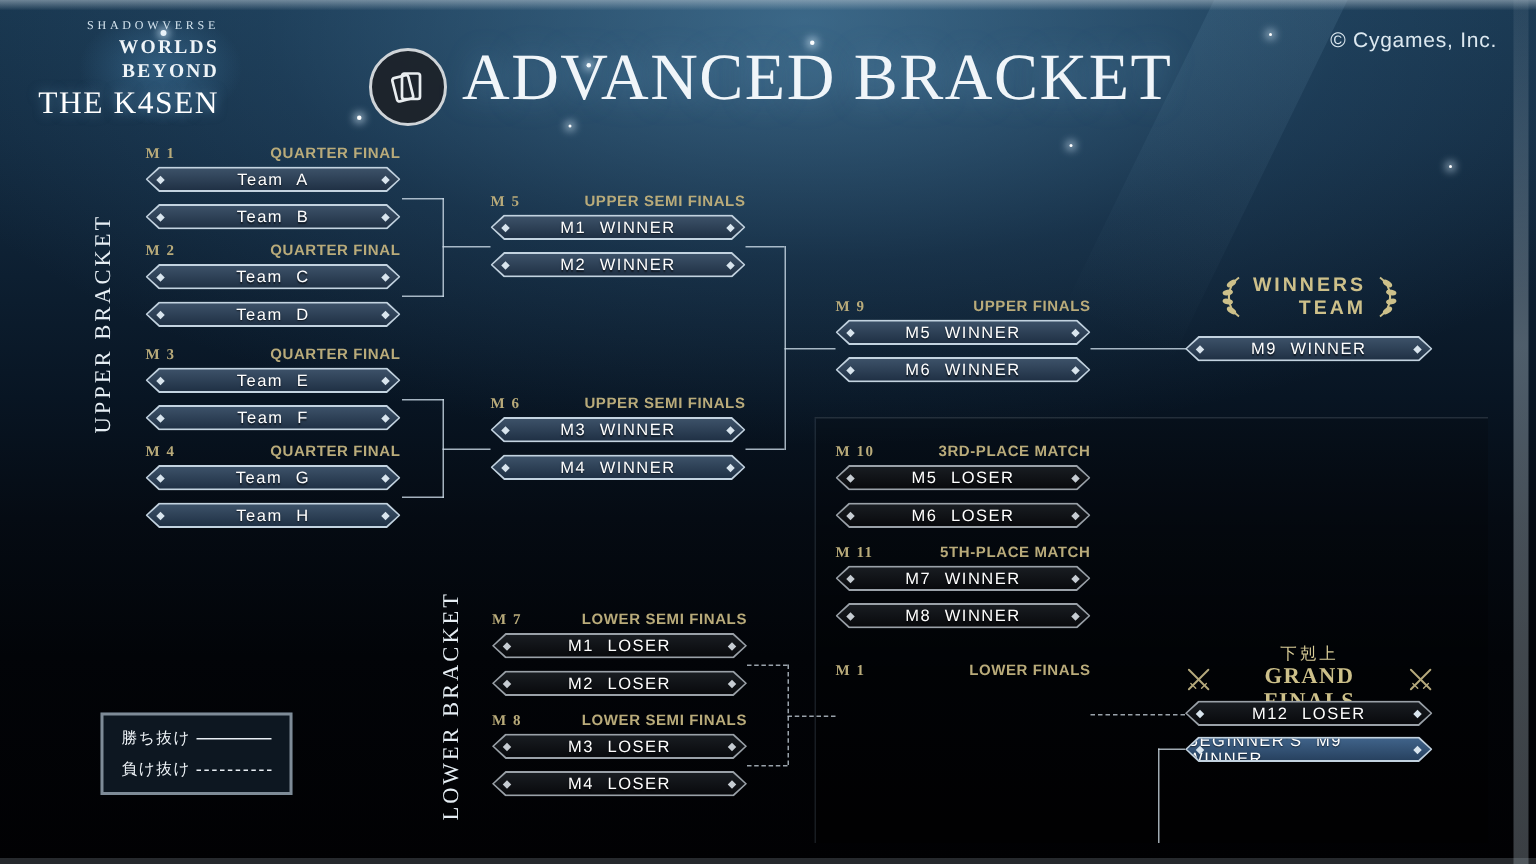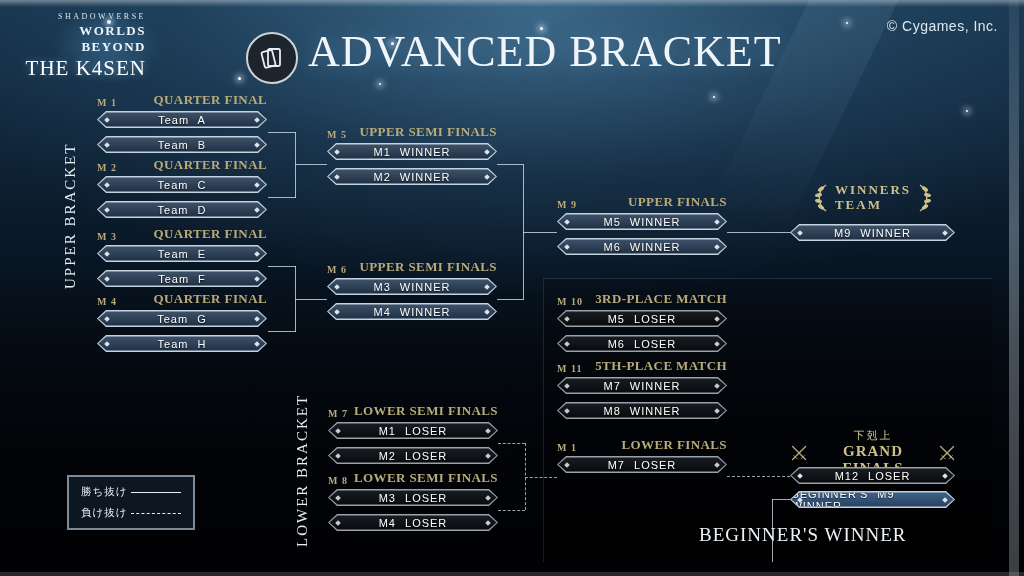--- a/index.html
+++ b/index.html
@@ -66,21 +66,21 @@
     font-family:"Liberation Serif", serif; font-size:15px; letter-spacing:2px;
     color:#e6eef4; white-space:nowrap;
   }
   .v-upper { left:59px; top:160px; height:112px; }
   .v-lower { left:291px; top:406px; height:128px; }
 
   
   .match { position:absolute; width:170px; }
   .match-head { height:11px; margin-bottom:3px; display:flex; justify-content:space-between; align-items:flex-end; }
   .m-id { font-family:"Liberation Serif", serif; font-weight:bold; font-size:10px; color:#b9ab7a; letter-spacing:1px; }
-  .m-round { font-family:Liberation Serif, serif; font-weight:bold; font-size:13px; color:#b9ab7a; letter-spacing:0.4px;margin-top:29px; }
+  .m-round { font-family:Liberation Sans, sans-serif; font-weight:bold; font-size:10px; color:#b9ab7a; letter-spacing:0.4px;margin-top:29px; }
 
   .slot { position:relative; height:17px;
     clip-path:polygon(9px 0, calc(100% - 9px) 0, 100% 50%, calc(100% - 9px) 100%, 9px 100%, 0 50%);
     background:#c3d3e0; }
   .slot + .slot { margin-top:8px; }
   .slot-inner { position:absolute; inset:1.4px;
     clip-path:polygon(8px 0, calc(100% - 8px) 0, 100% 50%, calc(100% - 8px) 100%, 8px 100%, 0 50%);
     background:linear-gradient(180deg,#3d5269,#1f3044);
     display:flex; align-items:center; justify-content:center; }
   .slot-inner::before, .slot-inner::after { content:""; position:absolute; width:4px; height:4px;
@@ -96,21 +96,21 @@
   .fin-slot { position:absolute; width:165px; height:17px;
     clip-path:polygon(9px 0, calc(100% - 9px) 0, 100% 50%, calc(100% - 9px) 100%, 9px 100%, 0 50%);
     background:#c3d3e0; }
   .fin-slot .slot-inner { background:linear-gradient(180deg,#3d5269,#1f3044); }
   .fin-slot.dark { background:#9aa1a8; }
   .fin-slot.dark .slot-inner { background:linear-gradient(180deg,#191d22,#08090c); }
   .fin-slot.blue .slot-inner { background:linear-gradient(180deg,#40638a,#27415f); }
 
   .winners-head { position:absolute; left:795px; top:182px; width:156px;
     display:flex; align-items:center; justify-content:center; gap:5px; color:#cdc08a; }
-  .winners-lines { text-align:left; font-family:Liberation Serif, serif; font-weight:bold;
+  .winners-lines { text-align:right; font-family:Liberation Sans, sans-serif; font-weight:bold;
     font-size:13px; letter-spacing:2px; line-height:1.15; }
   .grand-head { position:absolute; left:790px; top:428px; width:166px;
     display:flex; align-items:center; justify-content:center; gap:24px; color:#cdc08a; }
   .grand-lines { text-align:center; }
   .grand-jp { font-size:11px; letter-spacing:2px; color:#d7cb96; }
   .grand-en { font-family:"Liberation Serif", serif; font-weight:bold; font-size:15px; letter-spacing:1px; }
 
   .beginners-label { position:absolute; left:699px; top:524px;
     font-family:"Liberation Serif", serif; font-size:19px; letter-spacing:1px; color:#edf2f6; }
 
@@ -372,25 +372,20 @@
         <div class="slot-inner">
           <span class="slot-text">M4 LOSER</span>
         </div>
       </div>
   </div>
 
   <div class="match lower" style="left:557px;top:442px;">
     <div class="match-head">
         <span class="m-id">M 1</span>
         <span class="m-round">LOWER FINALS</span>
-      </div>
-    <div class="slot">
-        <div class="slot-inner">
-          <span class="slot-text">M7 LOSER</span>
-        </div>
       </div>
   </div>
 
   <div class="winners-head">
     <svg width="20" height="32" viewBox="0 0 20 32">
       <g stroke="#cdc08a" fill="#cdc08a">
         <path d="M16,3 C7,9 7,23 16,29" fill="none" stroke-width="1.4"></path>
         <ellipse cx="11" cy="7" rx="3" ry="1.4" transform="rotate(-35 11 7)"></ellipse>
         <ellipse cx="8.5" cy="13" rx="3" ry="1.4" transform="rotate(-12 8.5 13)"></ellipse>
         <ellipse cx="8.5" cy="19" rx="3" ry="1.4" transform="rotate(12 8.5 19)"></ellipse>
@@ -443,21 +438,20 @@
     <div class="slot-inner">
         <span class="slot-text">M12 LOSER</span>
       </div>
   </div>
   <div class="fin-slot blue" style="left:790px;top:491px;">
     <div class="slot-inner">
         <span class="slot-text">BEGINNER'S M9 WINNER</span>
       </div>
   </div>
 
-  <div class="beginners-label">BEGINNER'S WINNER</div>
 
   <div class="legend">
     <div class="legend-row">
       <span class="legend-txt">勝ち抜け</span>
       <span class="legend-solid"></span>
     </div>
     <div class="legend-row">
       <span class="legend-txt">負け抜け</span>
       <span class="legend-dashed"></span>
     </div>

